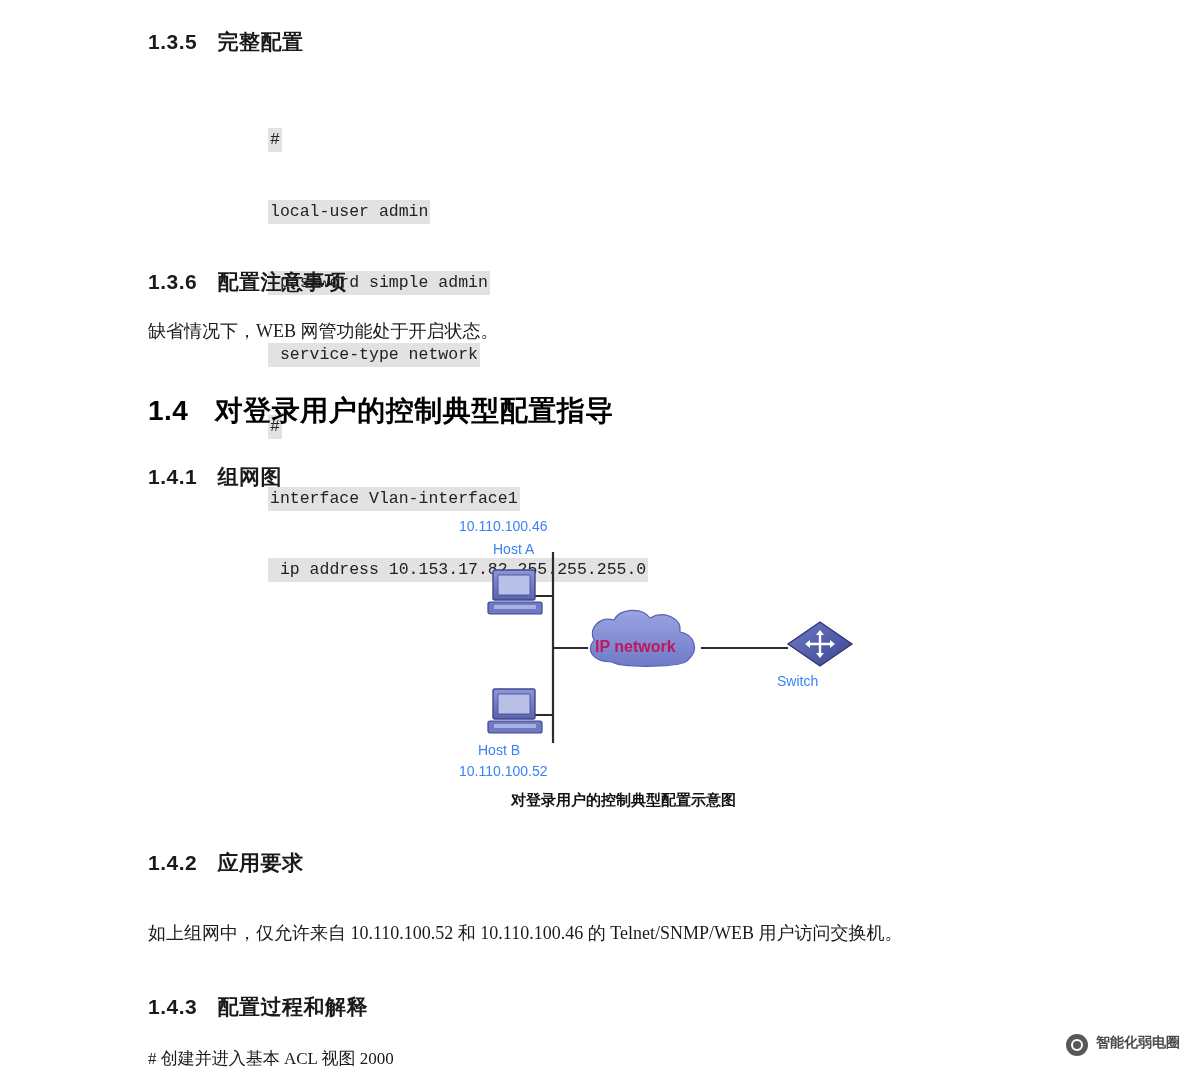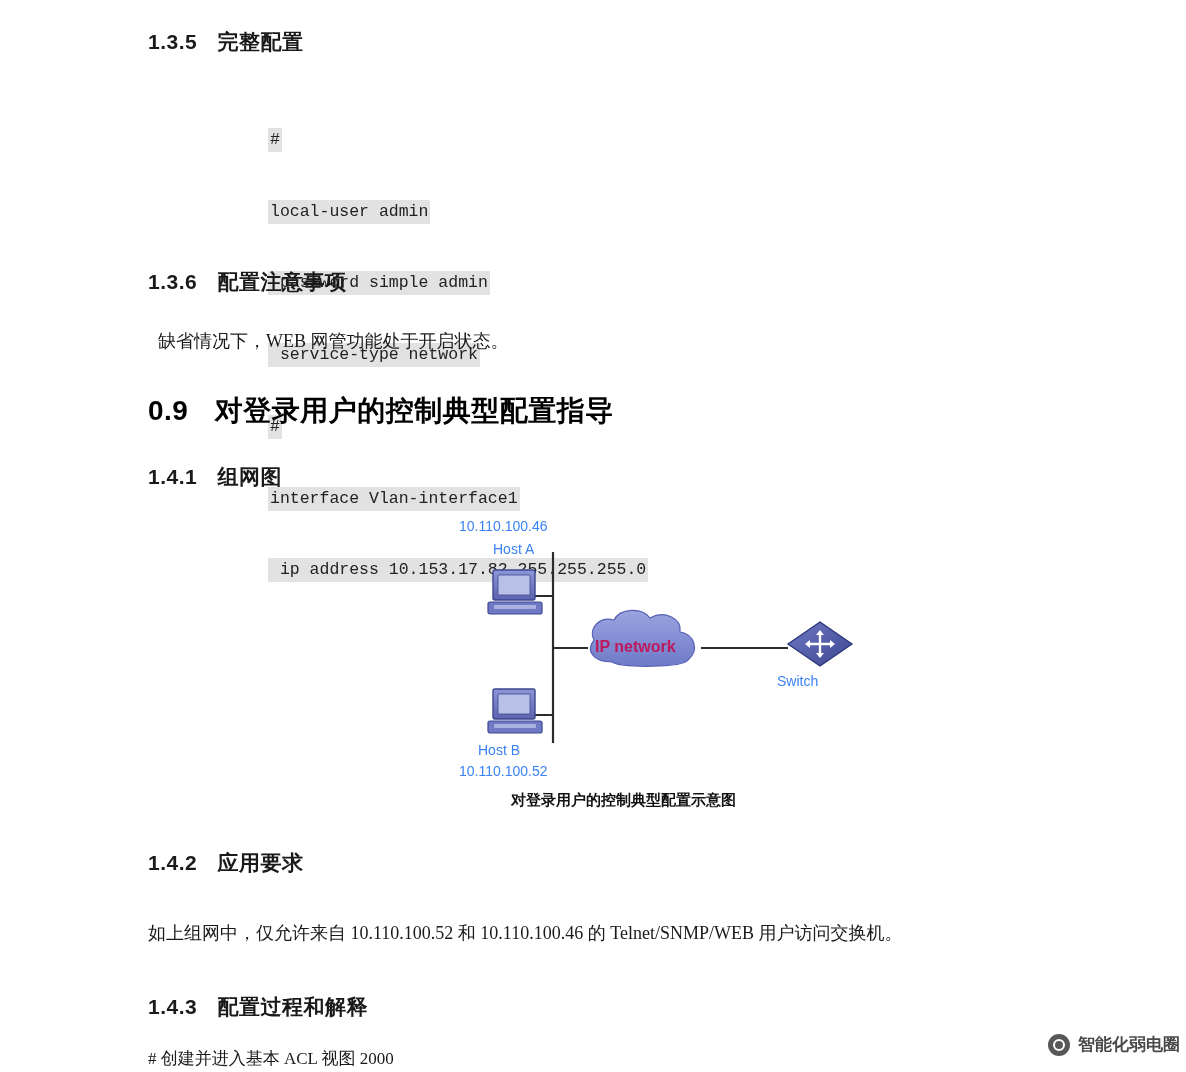--- a/index.html
+++ b/index.html
@@ -87,24 +87,24 @@
     color: #111;
     white-space: nowrap;
   }
 
   
   .watermark {
     position: absolute;
     right: 22px;
     bottom: 32px;
     display: flex;
-    align-items: flex-end;
+    align-items: flex-start;
     gap: 8px;
     color: #3a3a3a;
-    font-size: 17px;
+    font-size: 14px;
     font-weight: 600;
     font-family: "Liberation Sans", sans-serif;
     opacity: 0.92;
   }
   .wm-icon {
     width: 22px;
     height: 22px;
     border-radius: 50%;
     background: #4a4a4a;
     display: inline-block;
@@ -140,24 +140,24 @@
       <div><span class="code-line"> service-type network</span></div>
       <div><span class="code-line">#</span></div>
       <div><span class="code-line">interface Vlan-interface1</span></div>
       <div><span class="code-line"> ip address 10.153.17.82 255.255.255.0</span></div>
     </div>
 
     <h3 class="sub-heading" style="position:absolute; left:0; top:268px;">
       <span>1.3.6</span>
       <span style="display:inline-block;width:14px"></span><span>配置注意事项</span>
     </h3>
-    <p class="para" style="position:absolute; left:0; top:326px;margin-left:10px;">缺省情况下，WEB 网管功能处于开启状态。</p>
+    <p class="para" style="position:absolute; left:0; top:316px;">缺省情况下，WEB 网管功能处于开启状态。</p>
 
     <h2 class="main-heading" style="position:absolute; left:0; top:392px;">
-      <span>0.9</span>
+      <span>1.4</span>
       <span style="display:inline-block;width:18px"></span><span>对登录用户的控制典型配置指导</span>
     </h2>
 
     <h3 class="sub-heading" style="position:absolute; left:0; top:463px;">
       <span>1.4.1</span>
       <span style="display:inline-block;width:14px"></span><span>组网图</span>
     </h3>
 
     <div class="figure" style="position:absolute; left:0; top:510px;">
 

